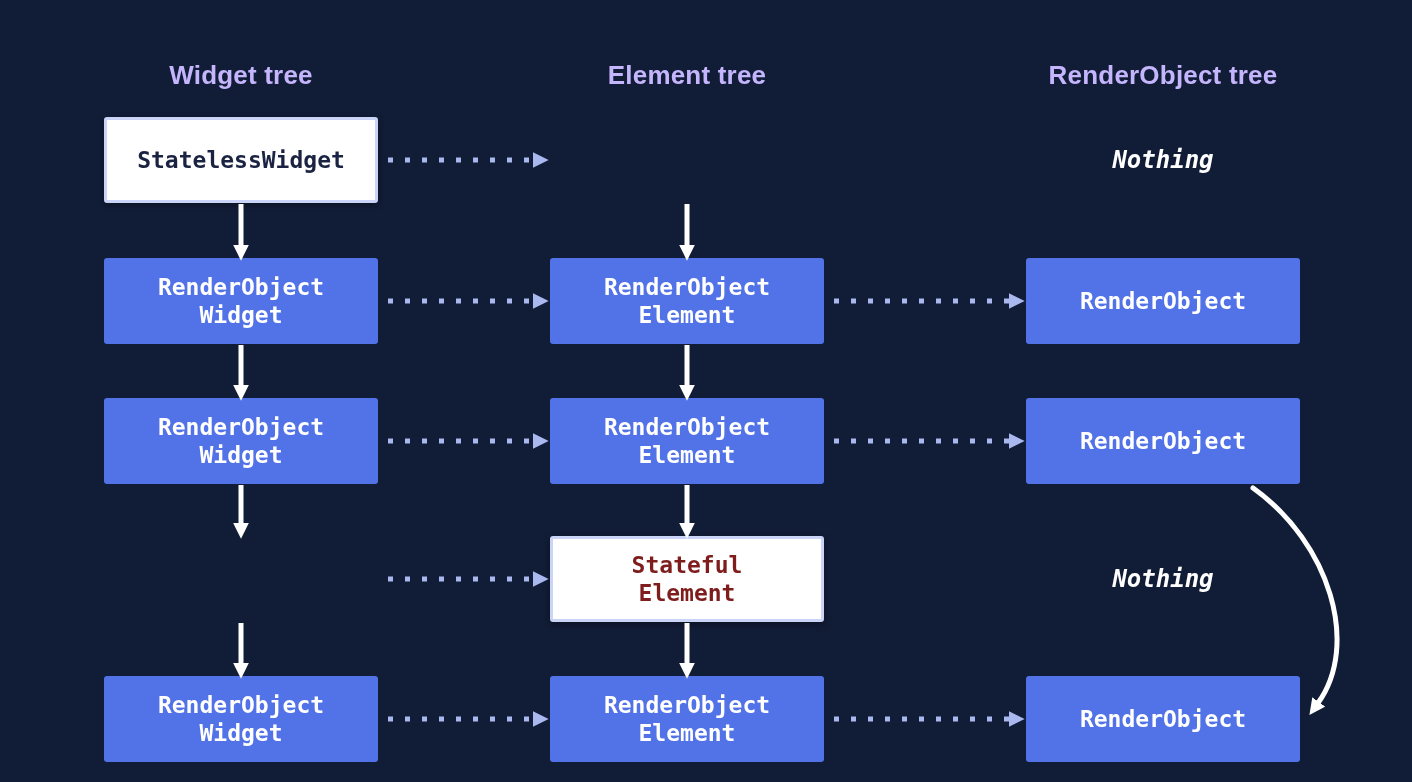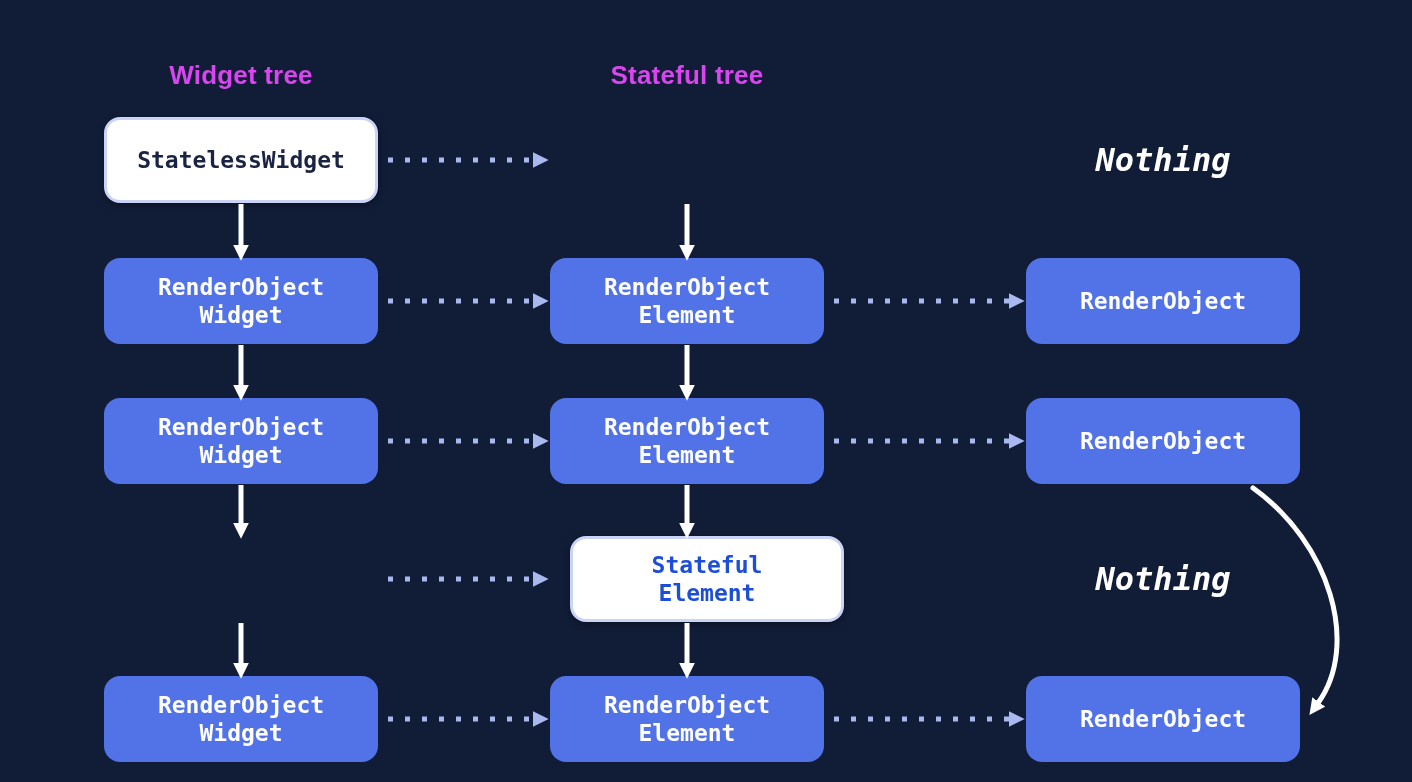--- a/index.html
+++ b/index.html
@@ -12,39 +12,39 @@
     width: 1412px;
     height: 782px;
     background: #111c36;
     overflow: hidden;
   }
   .col-header {
     position: absolute;
     top: 60px;
     width: 340px;
     text-align: center;
-    color: #d946ef;
+    color: #c4b5fd;
     font-size: 26px;
     font-weight: bold;
     letter-spacing: 0.2px;
   }
   .hdr-c1 { left: 71px;  }
   .hdr-c2 { left: 517px; }
   .hdr-c3 { left: 993px; }
 
   .node {
     position: absolute;
     width: 274px;
     height: 86px;
     box-sizing: border-box;
     display: flex;
     align-items: center;
     justify-content: center;
     text-align: center;
-    border-radius: 16px;
+    border-radius: 3px;
     font-family: "DejaVu Sans Mono", "Liberation Mono", monospace;
     font-weight: bold;
     font-size: 23px;
     line-height: 28px;
     white-space: pre-line;
   }
   .c1 { left: 104px; }
   .c2 { left: 550px; }
   .c3 { left: 1026px; }
   .r1 { top: 117px; }
@@ -55,48 +55,48 @@
 
   .variant-white {
     background: #ffffff;
     border: 3px solid #c9d4f6;
     color: #1b2342;
     box-shadow: 0 2px 6px rgba(0,0,0,0.35);
   }
   .variant-white-indigo {
     background: #ffffff;
     border: 3px solid #c9d4f6;
-    color: #1d4ed8;
+    color: #7f1d1d;
     box-shadow: 0 2px 6px rgba(0,0,0,0.35);
-    margin-left: 20px;
   }
   .variant-blue {
     background: #5272e8;
     color: #ffffff;
   }
   .variant-none {
     background: transparent;
     color: #ffffff;
     font-style: italic;
-    font-size: 32px;
+    font-size: 24px;
   }
   #arrow-layer {
     position: absolute;
     left: 0; top: 0;
     width: 1412px; height: 782px;
     pointer-events: none;
   }
 </style>
 </head>
 <body>
 
 <div id="stage">
 
   <div class="col-header hdr-c1">Widget tree</div>
-  <div class="col-header hdr-c2">Stateful tree</div>
+  <div class="col-header hdr-c2">Element tree</div>
+  <div class="col-header hdr-c3">RenderObject tree</div>
 
   <div class="node c1 r1 variant-white">StatelessWidget</div>
   <div class="node c1 r2 variant-blue">RenderObject
 Widget</div>
   <div class="node c1 r3 variant-blue">RenderObject
 Widget</div>
   <div class="node c1 r5 variant-blue">RenderObject
 Widget</div>
 
   <div class="node c2 r2 variant-blue">RenderObject

